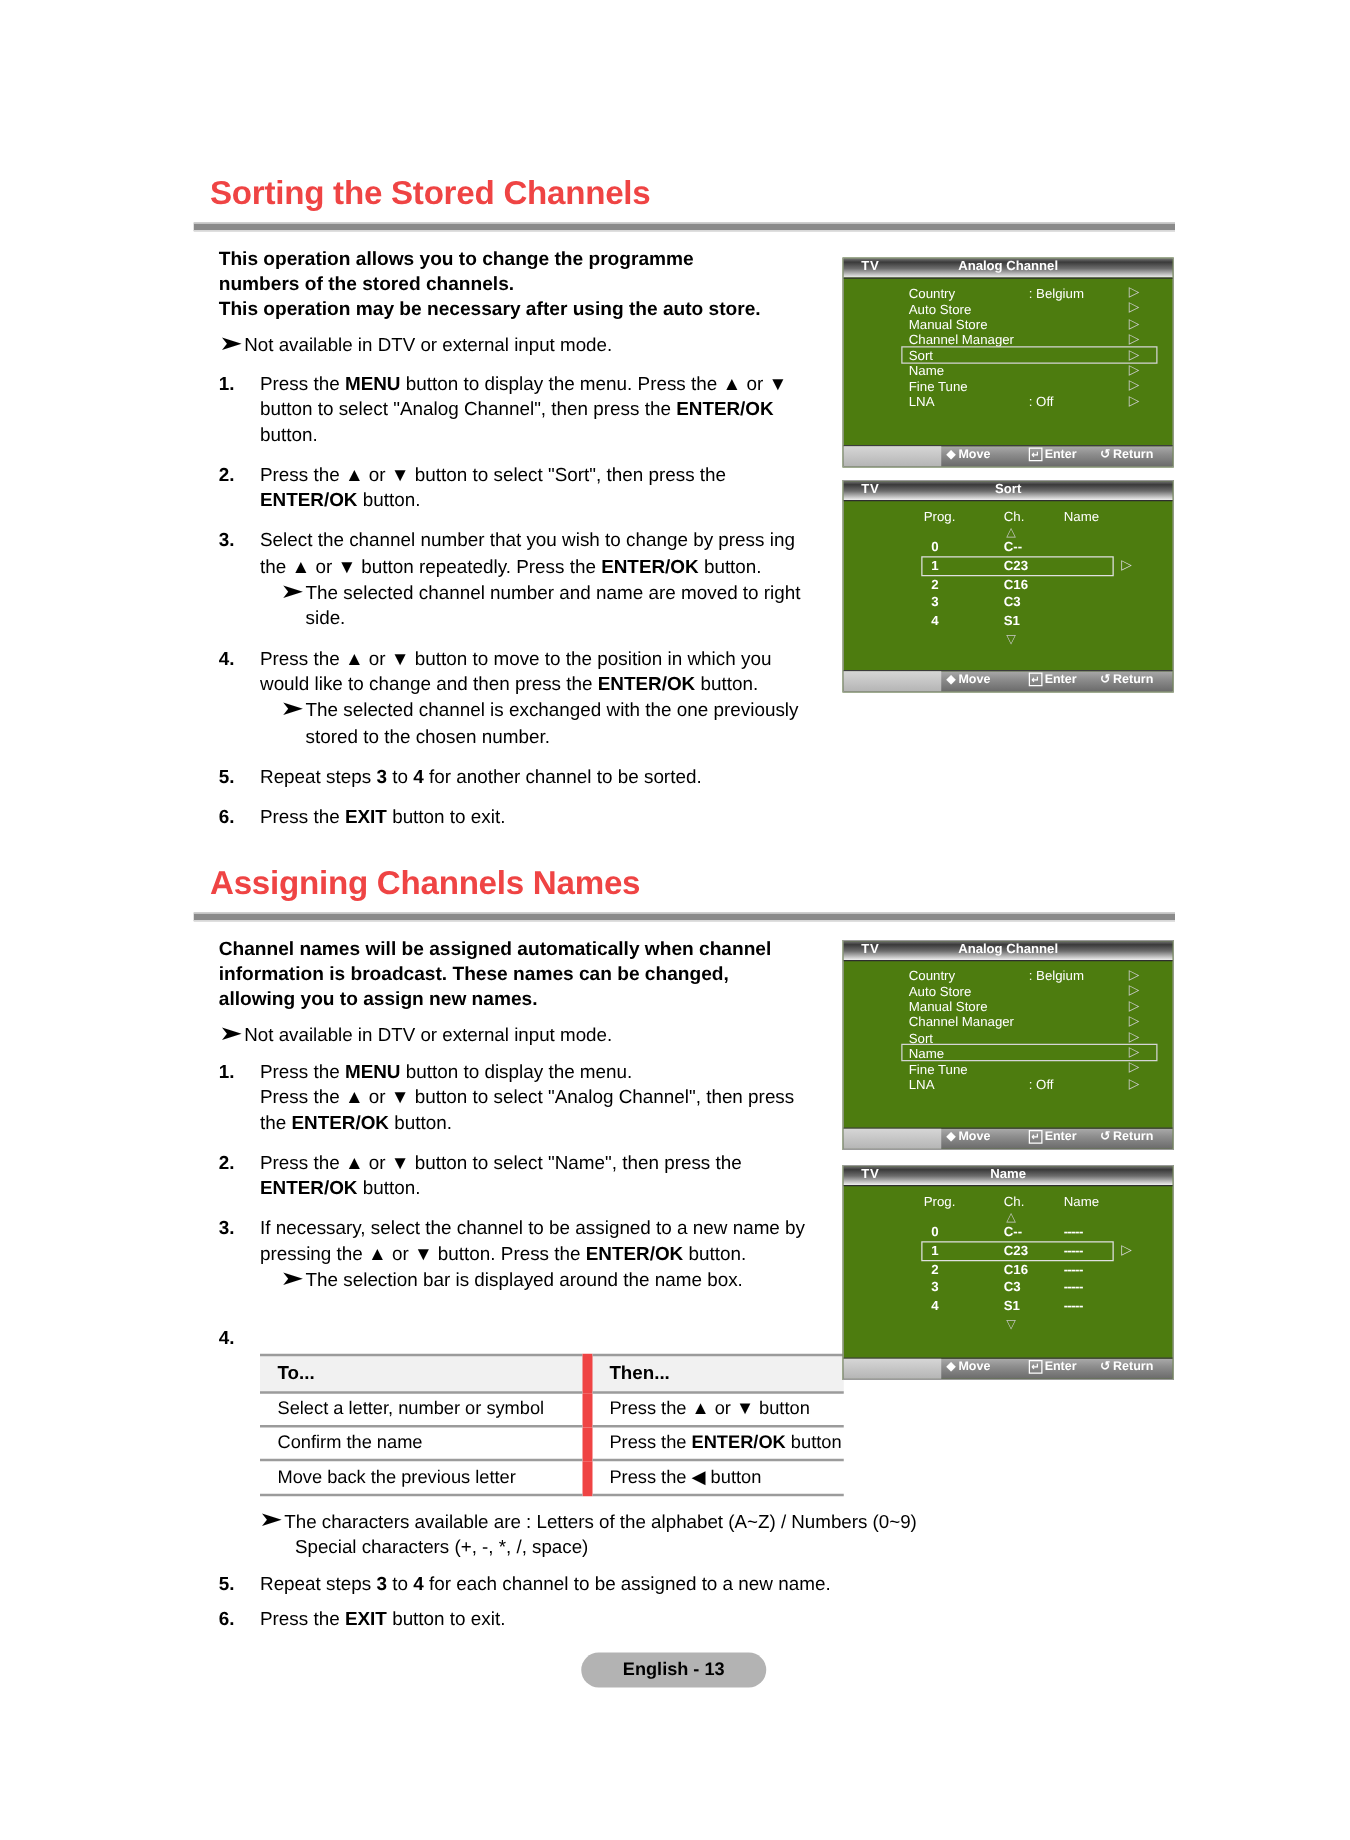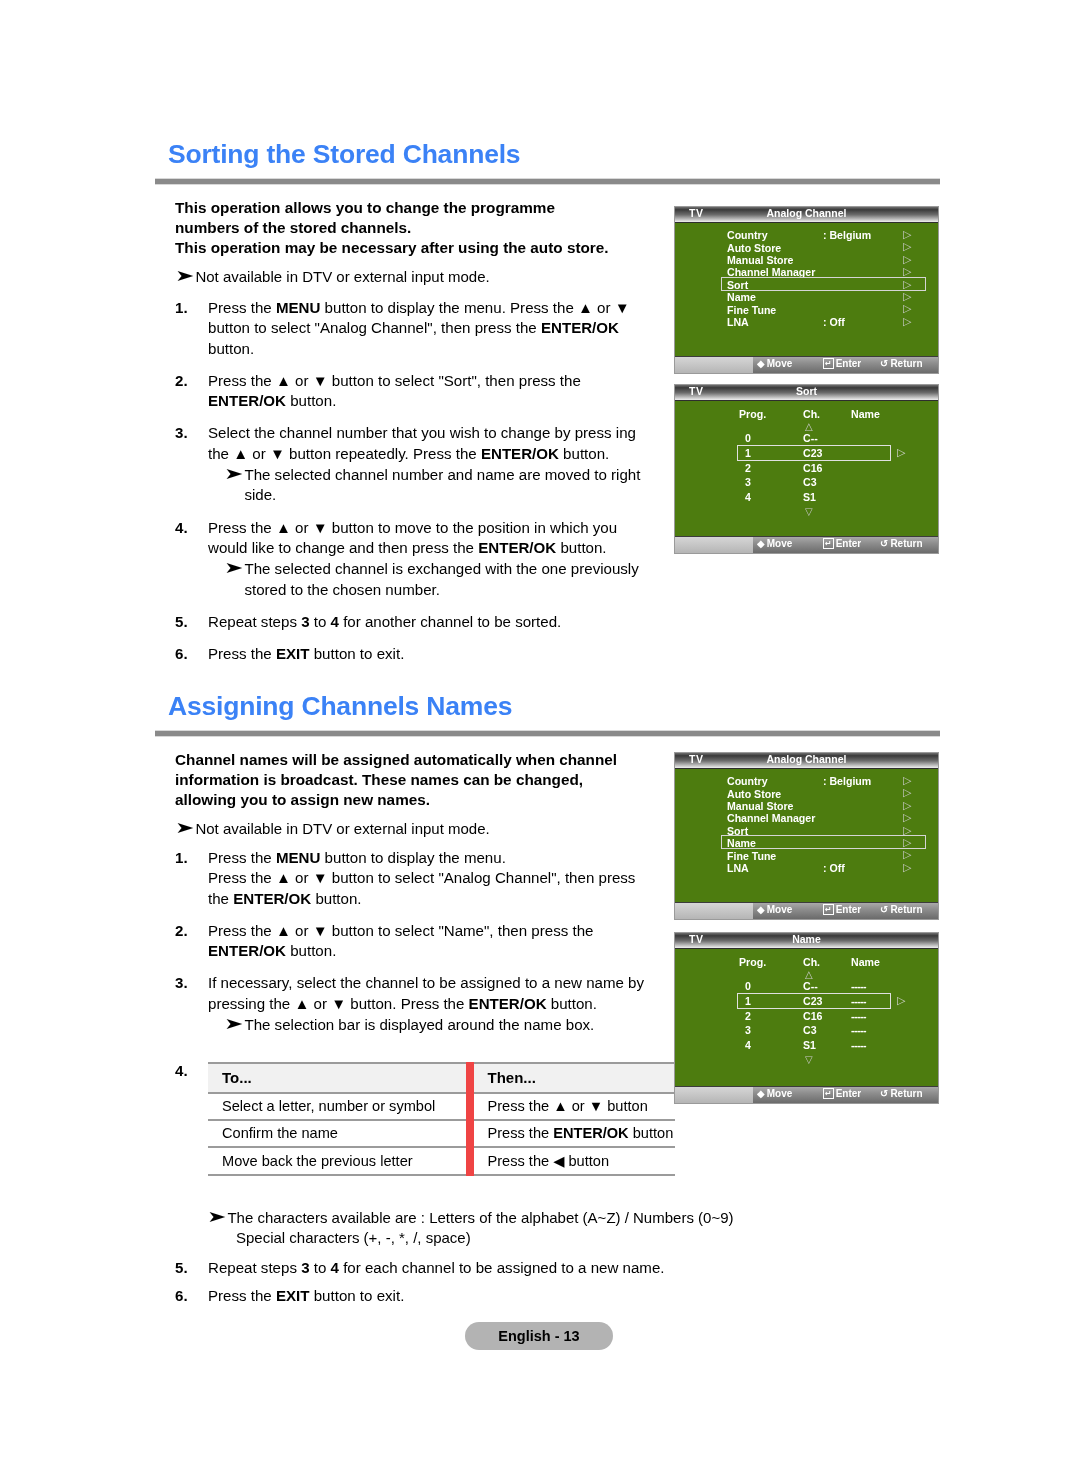--- a/index.html
+++ b/index.html
@@ -9,21 +9,21 @@
     font-family:"Liberation Sans","DejaVu Sans",sans-serif;
     color:#000;
     position:relative;
     overflow:hidden;
   }
   .page{position:absolute;left:0;top:0;width:1080px;height:1472px;}
 
   
   .sec-title{
     font-size:26.5px;font-weight:bold;letter-spacing:-0.2px;
-    color:#3b82f6;line-height:1.1;
+    color:#ef4444;line-height:1.1;
   }
   .rule{
     height:5px;background:#8a8a8a;
     border-top:1px solid #d8d8d8;
     border-bottom:1px solid #d8d8d8;
   }
   .intro{
     font-size:15.3px;font-weight:bold;line-height:1.32;color:#000;
   }
   .note{
@@ -67,21 +67,21 @@
     font-size:10.5px;font-weight:bold;color:#ffffff;
     letter-spacing:.5px;
   }
   .osd-title .ttl{
     position:absolute;left:0;right:0;top:0px;text-align:center;
     font-size:10.5px;font-weight:bold;color:#ffffff;
   }
   .osd-rowwrap{position:relative;padding:6px 0 0 0;}
   .osd-row{
     position:relative;height:12.4px;display:flex;align-items:center;
-    font-size:10.6px;font-weight:bold;color:#ffffff;
+    font-size:10.6px;font-weight:normal;color:#ffffff;
   }
   .osd-row .lbl{position:absolute;left:52px;}
   .osd-row .val{position:absolute;left:148px;}
   .chev-o{
     position:absolute;left:228px;top:0px;
     font-size:11px;line-height:11px;color:#cdcdcd;
   }
   .osd-sel{
     position:absolute;left:46px;right:12px;
     border:1px solid #d5d5d5;
@@ -100,21 +100,21 @@
   .osd-foot .fitem{
     position:absolute;top:1px;font-size:10px;font-weight:bold;color:#ffffff;
     display:flex;align-items:center;gap:2px;
   }
   .osd-foot .f1{left:82px;}
   .osd-foot .f2{left:148px;}
   .osd-foot .f3{left:205px;}
 
   
   .osd-hdr{
-    position:relative;height:13px;font-size:10.6px;font-weight:bold;color:#ffffff;padding-left:18px;
+    position:relative;height:13px;font-size:10.6px;font-weight:normal;color:#ffffff;padding-left:18px;
   }
   .osd-hdr span{position:absolute;}
   .c-prog{left:64px;}
   .c-ch{left:128px;}
   .c-name{left:176px;}
   .lrow{
     position:relative;height:14.8px;font-size:10.6px;font-weight:bold;color:#ffffff;
   }
   .lrow span{position:absolute;}
   .lrow .p{left:70px;}
@@ -128,20 +128,21 @@
   .lsel{
     position:absolute;left:62px;width:154px;height:16px;
     border:1px solid #e0e0e0;box-sizing:border-box;
   }
   .lsel-chev{position:absolute;left:222px;font-size:11px;color:#d8d8d8;line-height:11px;}
 
   
   .tbl{
     border-collapse:collapse;width:100%;
     font-size:14.6px;
+    margin-top:21px;
   }
   .tbl th{
     text-align:left;font-weight:bold;font-size:15px;
     background:#f1f1f1;
     padding:5px 0 6px 14px;
     border-top:2px solid #9b9b9b;
     border-bottom:2px solid #9b9b9b;
   }
   .tbl td{
     padding:4px 0 5px 14px;

